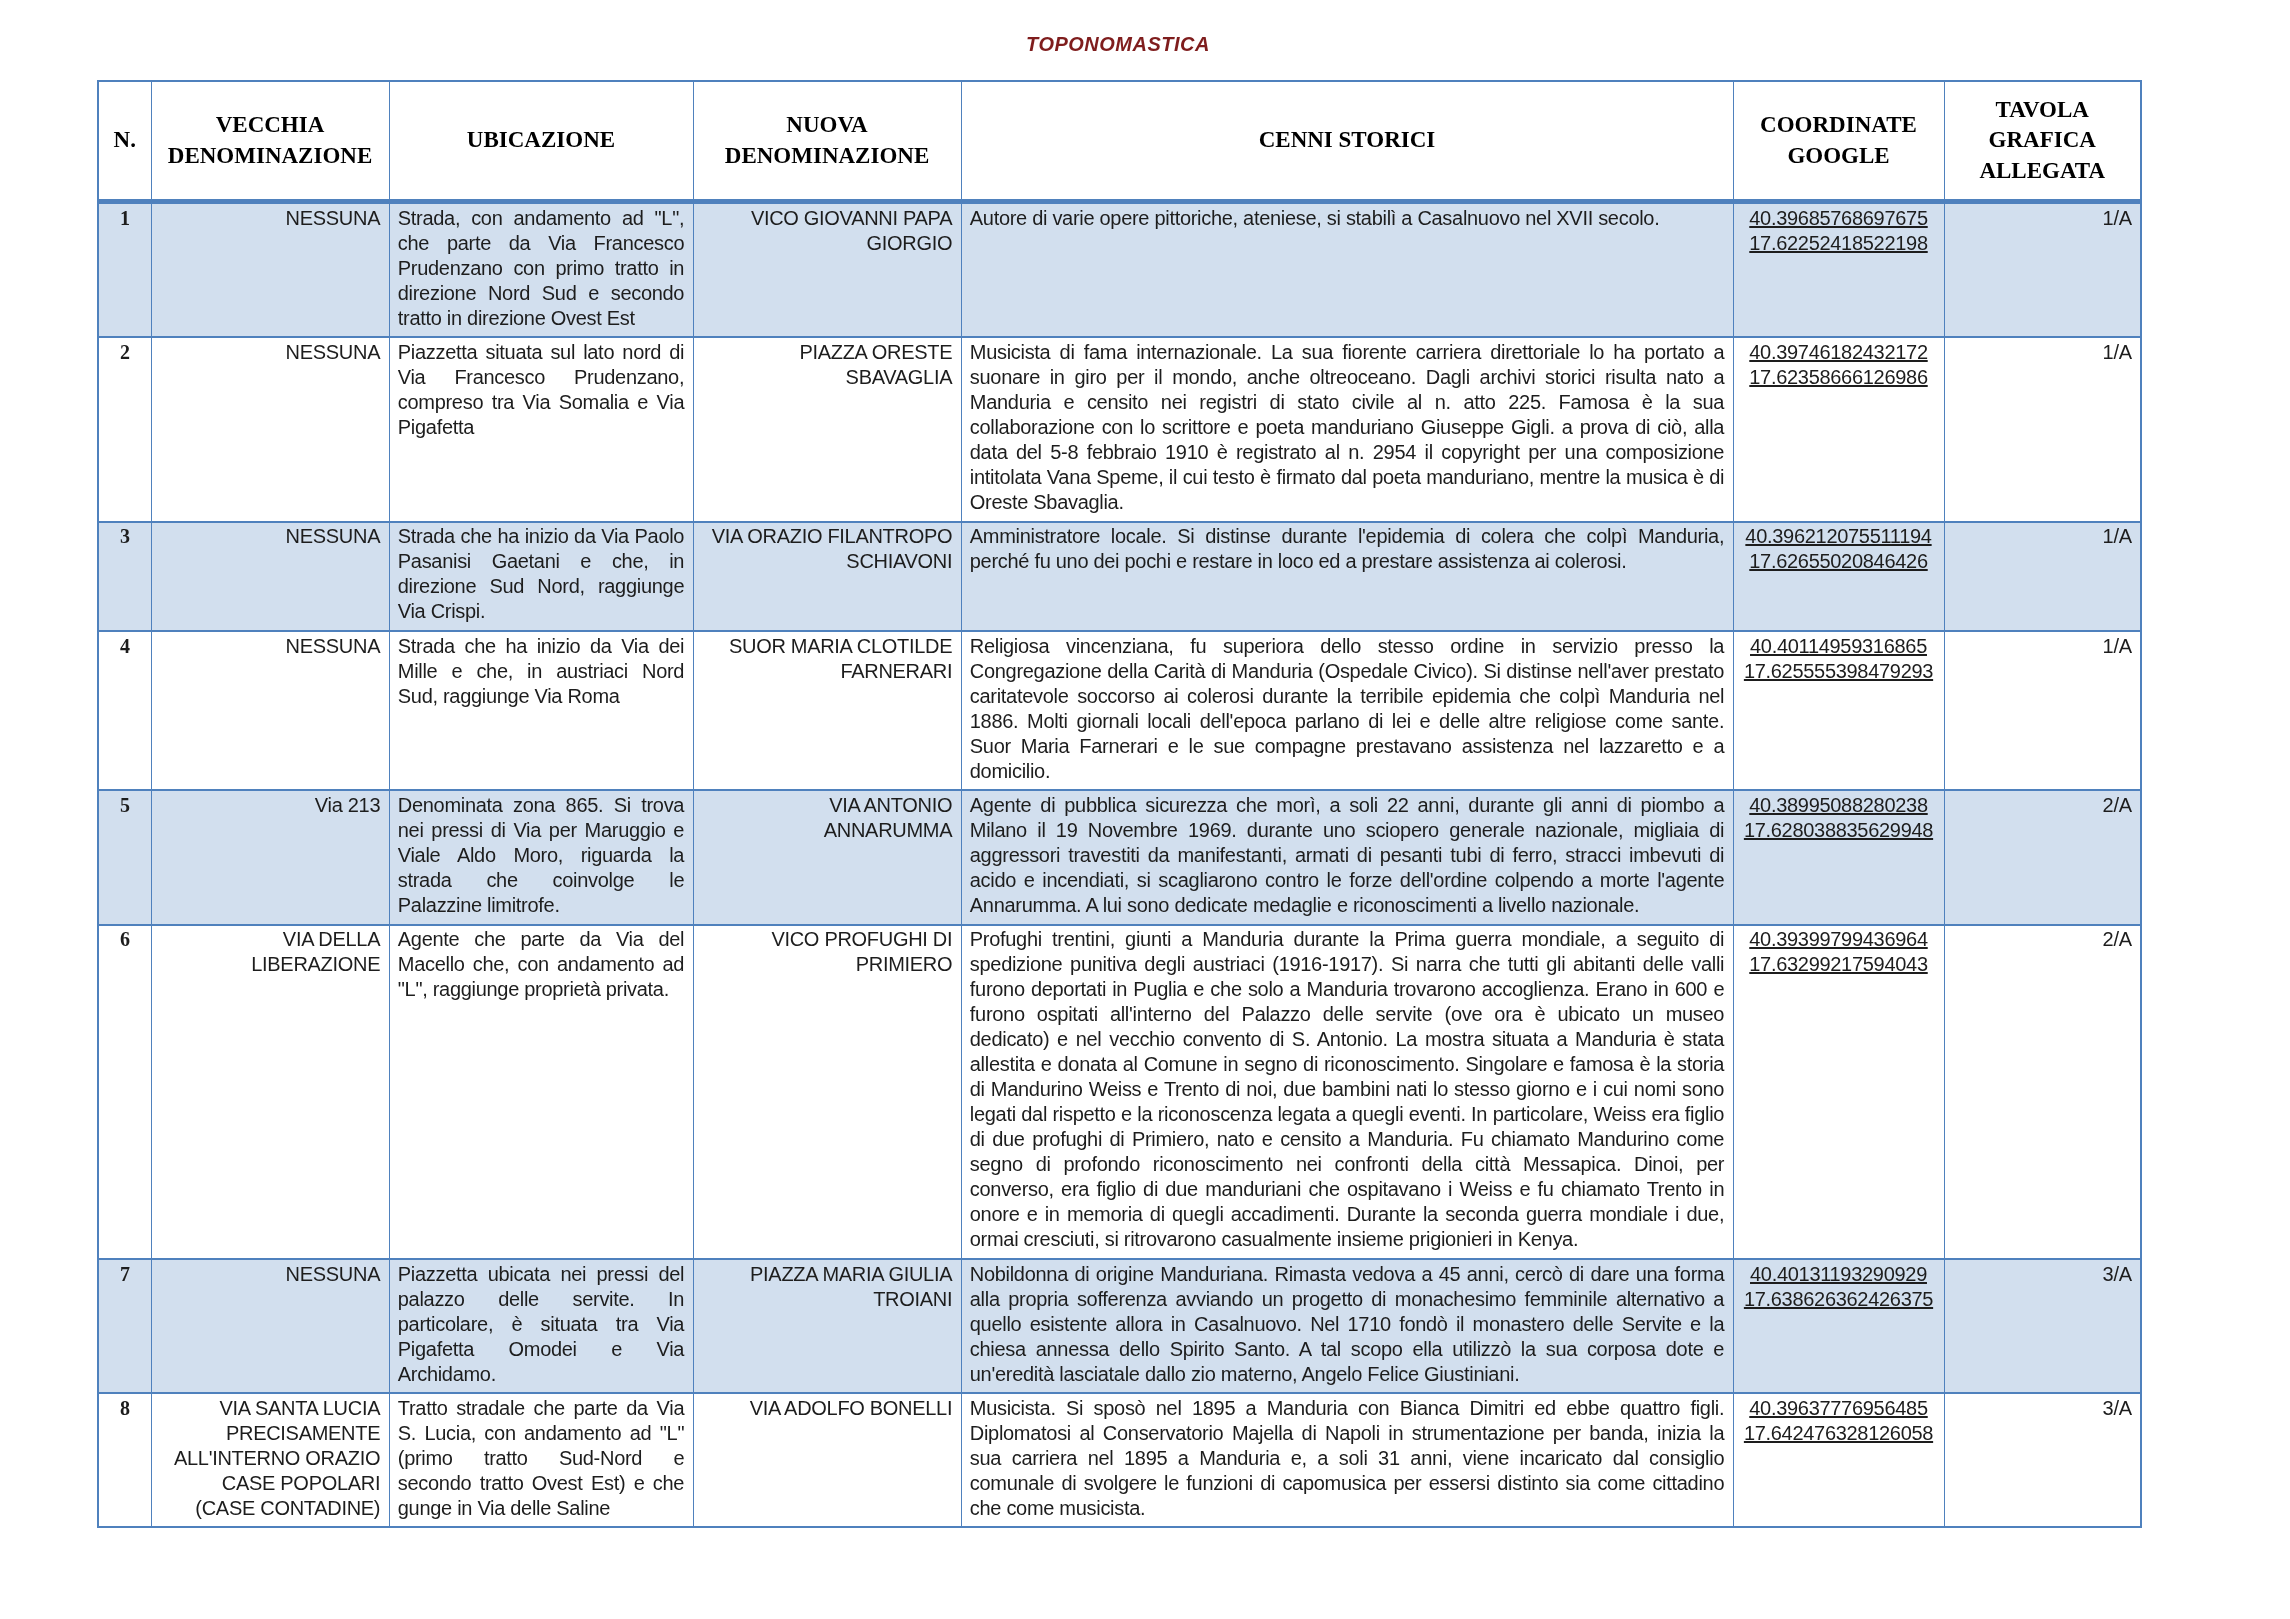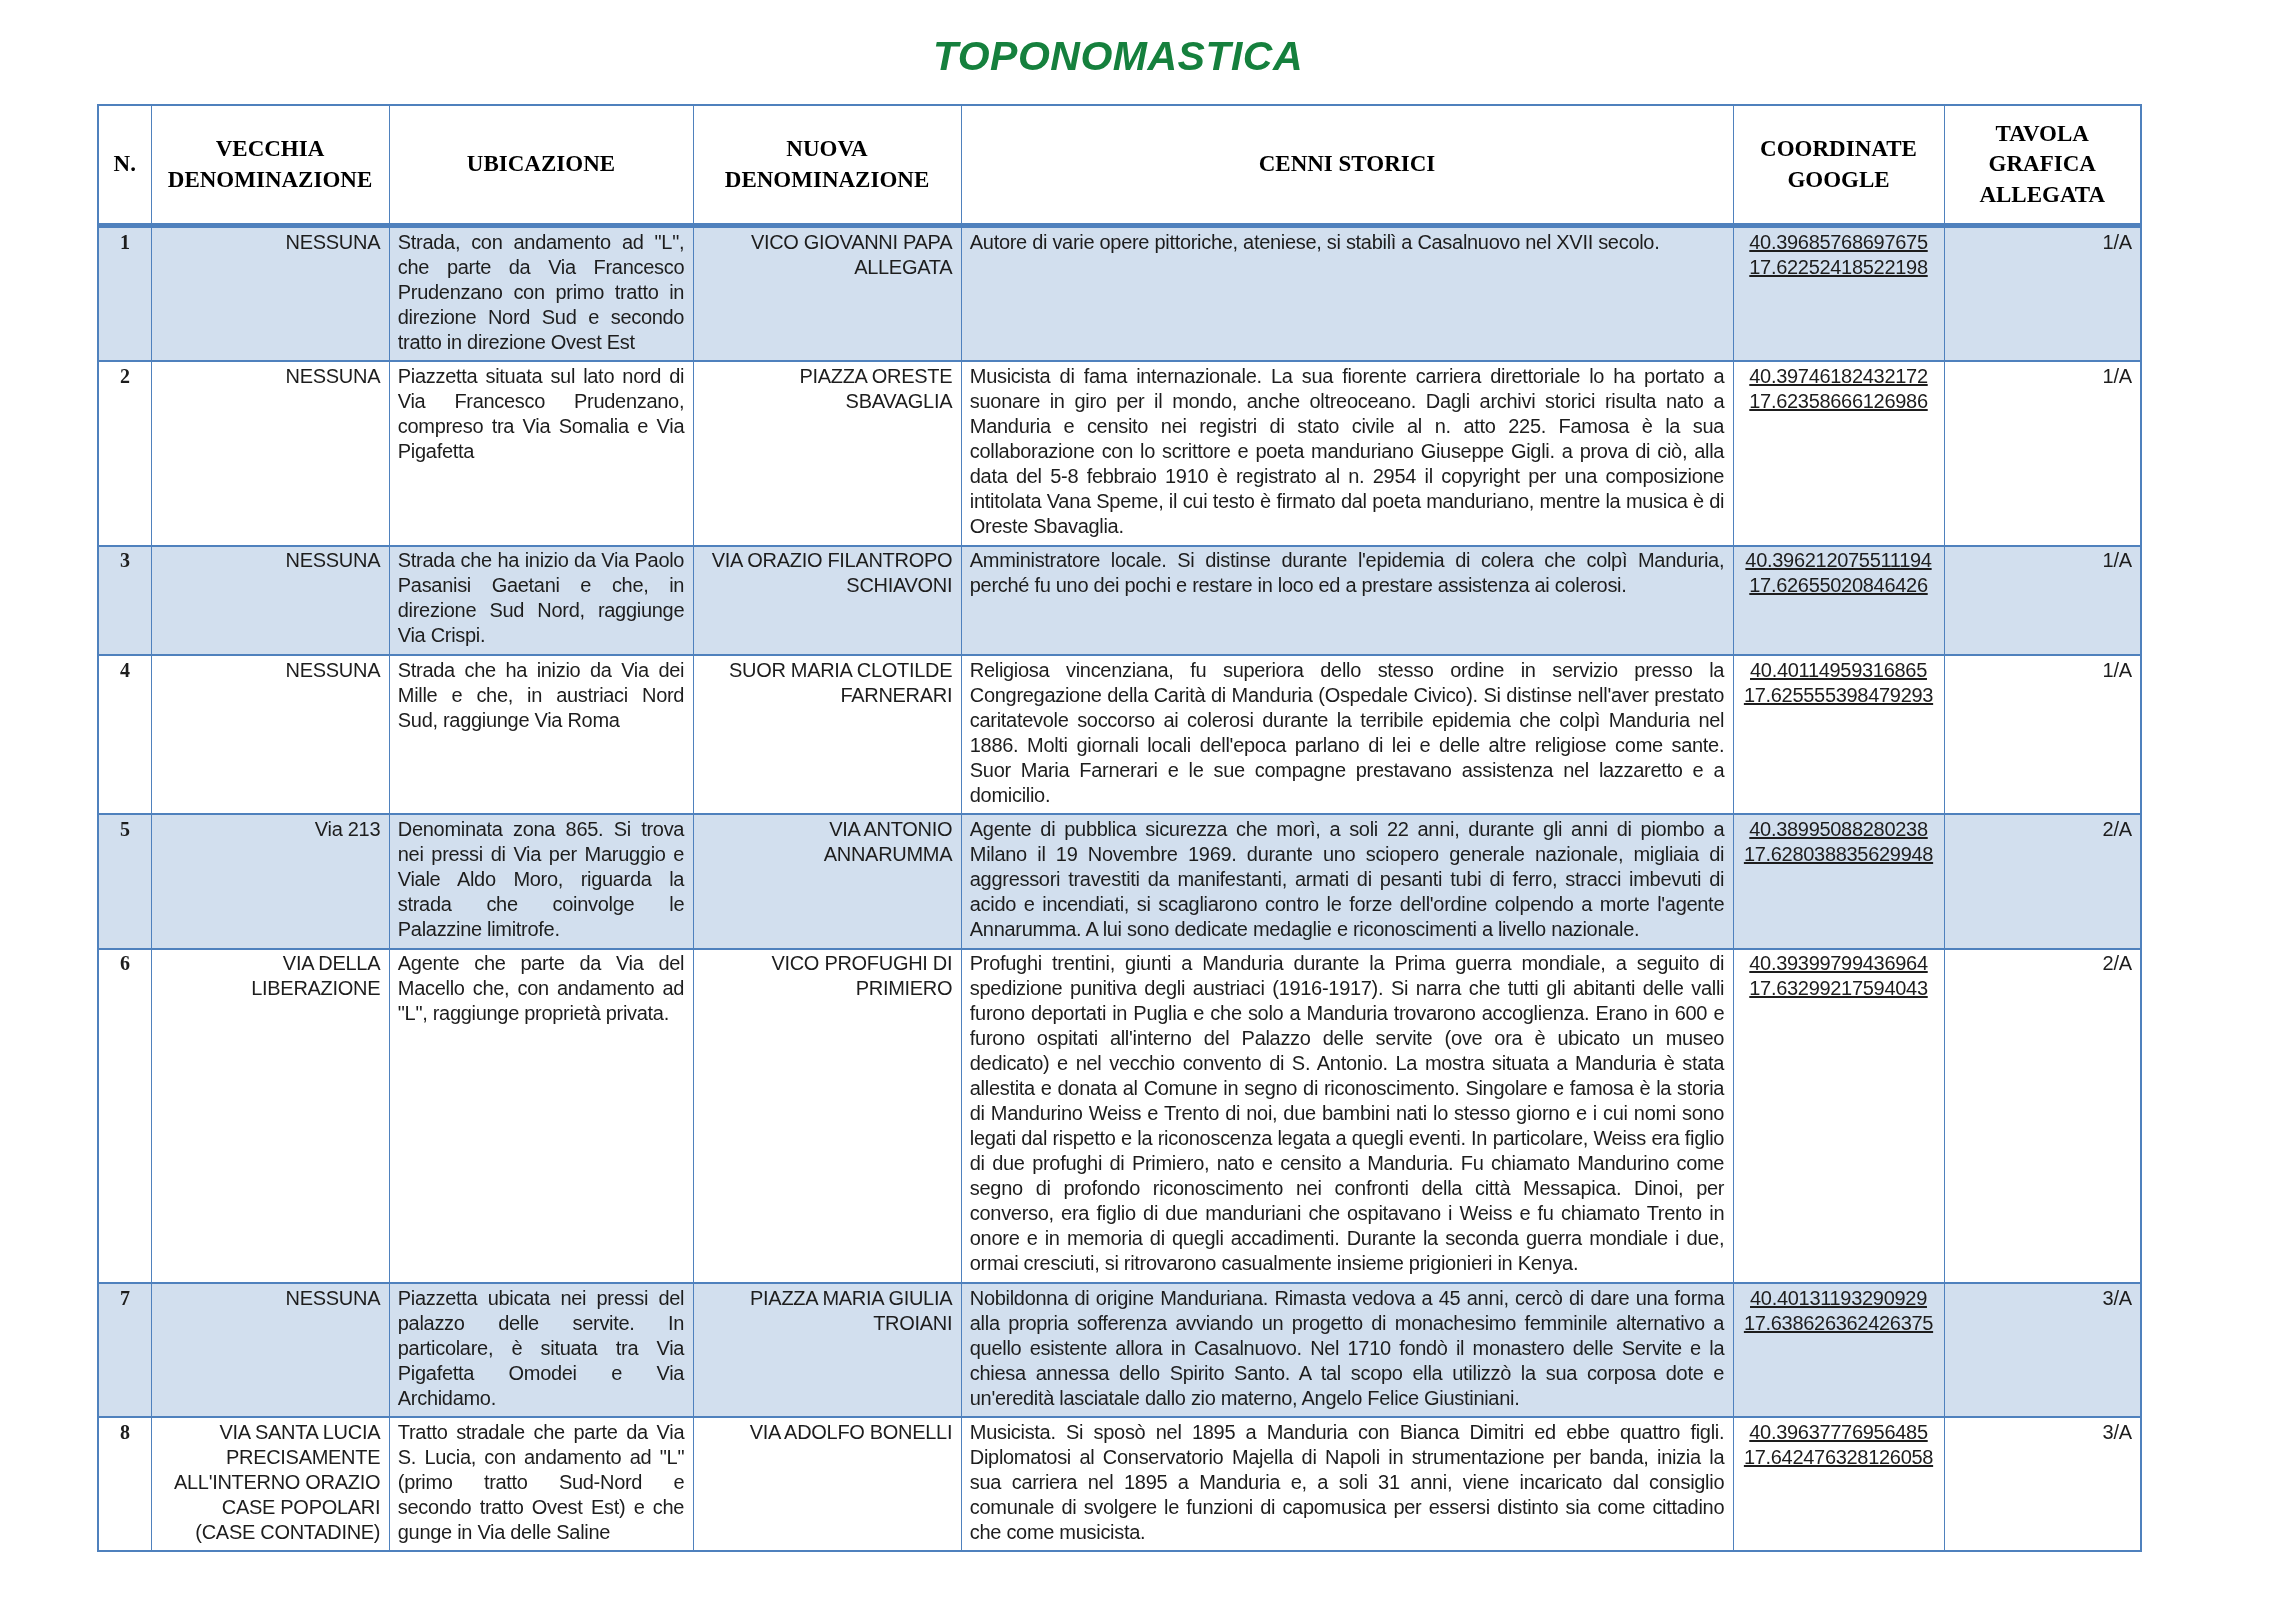--- a/index.html
+++ b/index.html
@@ -21,23 +21,23 @@
     left: 97px;
     top: 33px;
     width: 2042px;
   }
   .doc-title {
     margin: 0 0 24px 0;
     text-align: center;
     font-family: "Liberation Sans", sans-serif;
     font-style: italic;
     font-weight: bold;
-    font-size: 41px;
+    font-size: 20px;
     letter-spacing: 0.5px;
-    color: #15803d;
+    color: #7f1d1d;
   }
   table.topo {
     border-collapse: collapse;
     width: 2042px;
     table-layout: fixed;
     border: 2.8px solid #4F81BD;
   }
   table.topo th {
     font-family: "Liberation Serif", serif;
     font-weight: bold;
@@ -111,21 +111,21 @@
           <th>COORDINATE GOOGLE</th>
           <th>TAVOLA GRAFICA ALLEGATA</th>
         </tr>
       </thead>
       <tbody>
 
         <tr class="shaded">
           <td class="num">1</td>
           <td class="center">NESSUNA</td>
           <td class="just">Strada, con andamento ad "L", che parte da Via Francesco Prudenzano con primo tratto in direzione Nord Sud e secondo tratto in direzione Ovest Est</td>
-          <td class="center">VICO GIOVANNI PAPA ALLEGATA</td>
+          <td class="center">VICO GIOVANNI PAPA GIORGIO</td>
           <td class="just">Autore di varie opere pittoriche, ateniese, si stabilì a Casalnuovo nel XVII secolo.</td>
           <td class="coords">
             <div>40.39685768697675</div>
             <div>17.62252418522198</div>
           </td>
           <td class="center">1/A</td>
         </tr>
 
         <tr>
           <td class="num">2</td>

